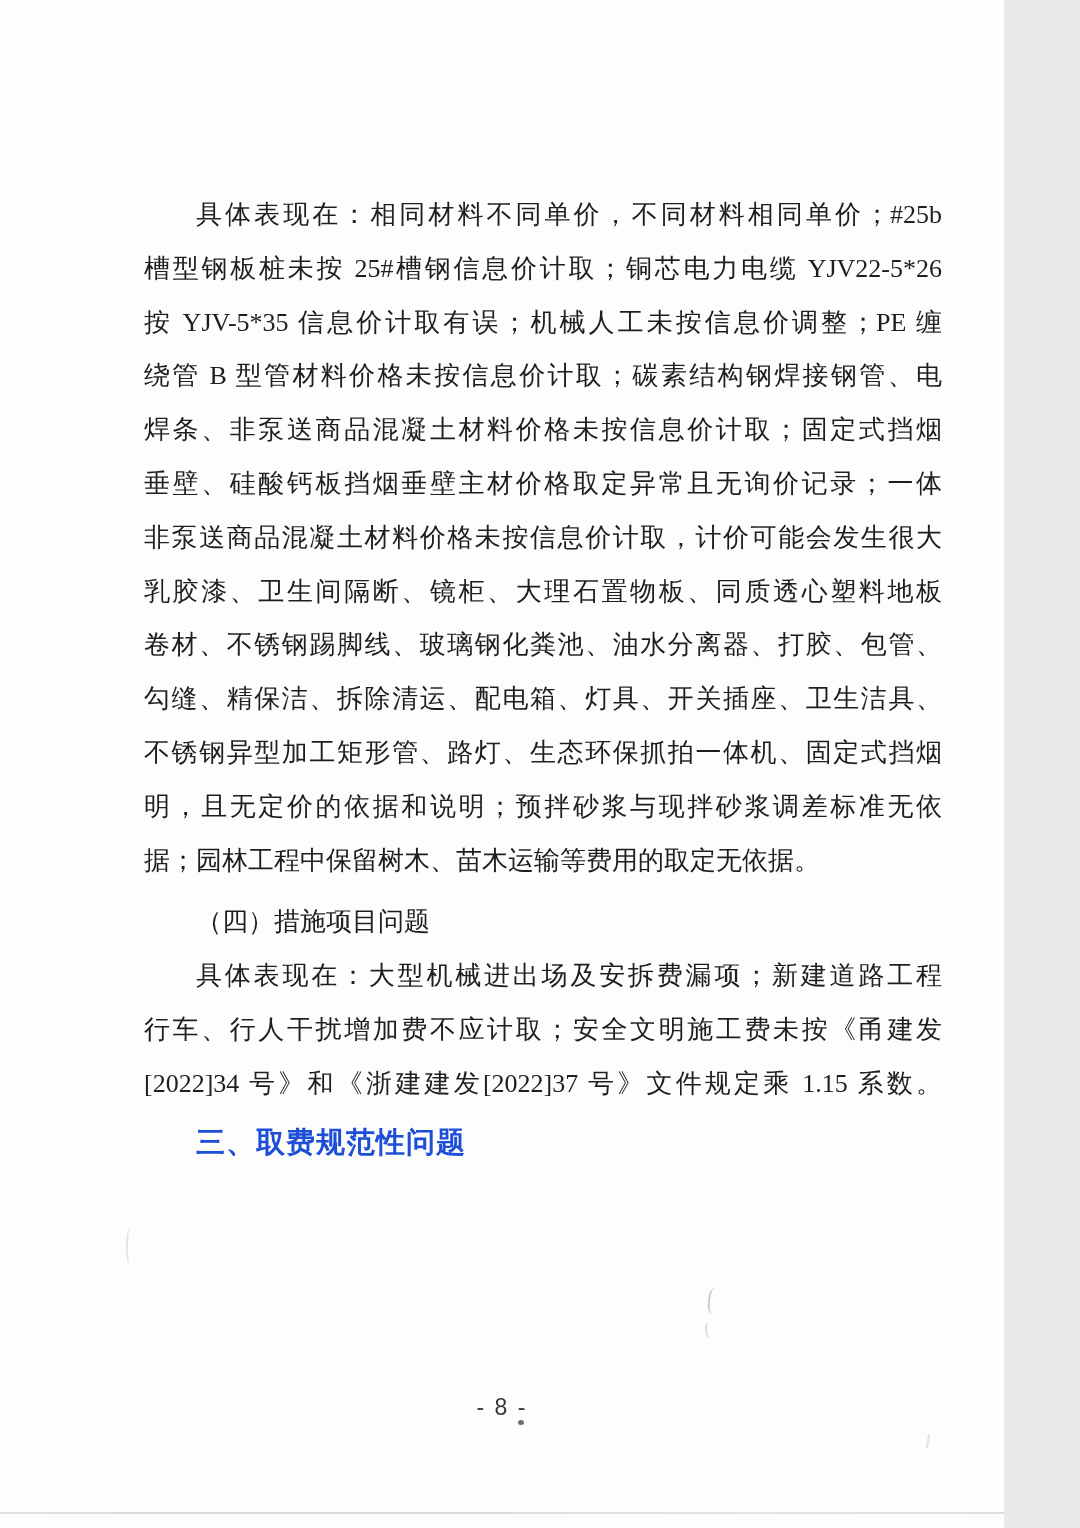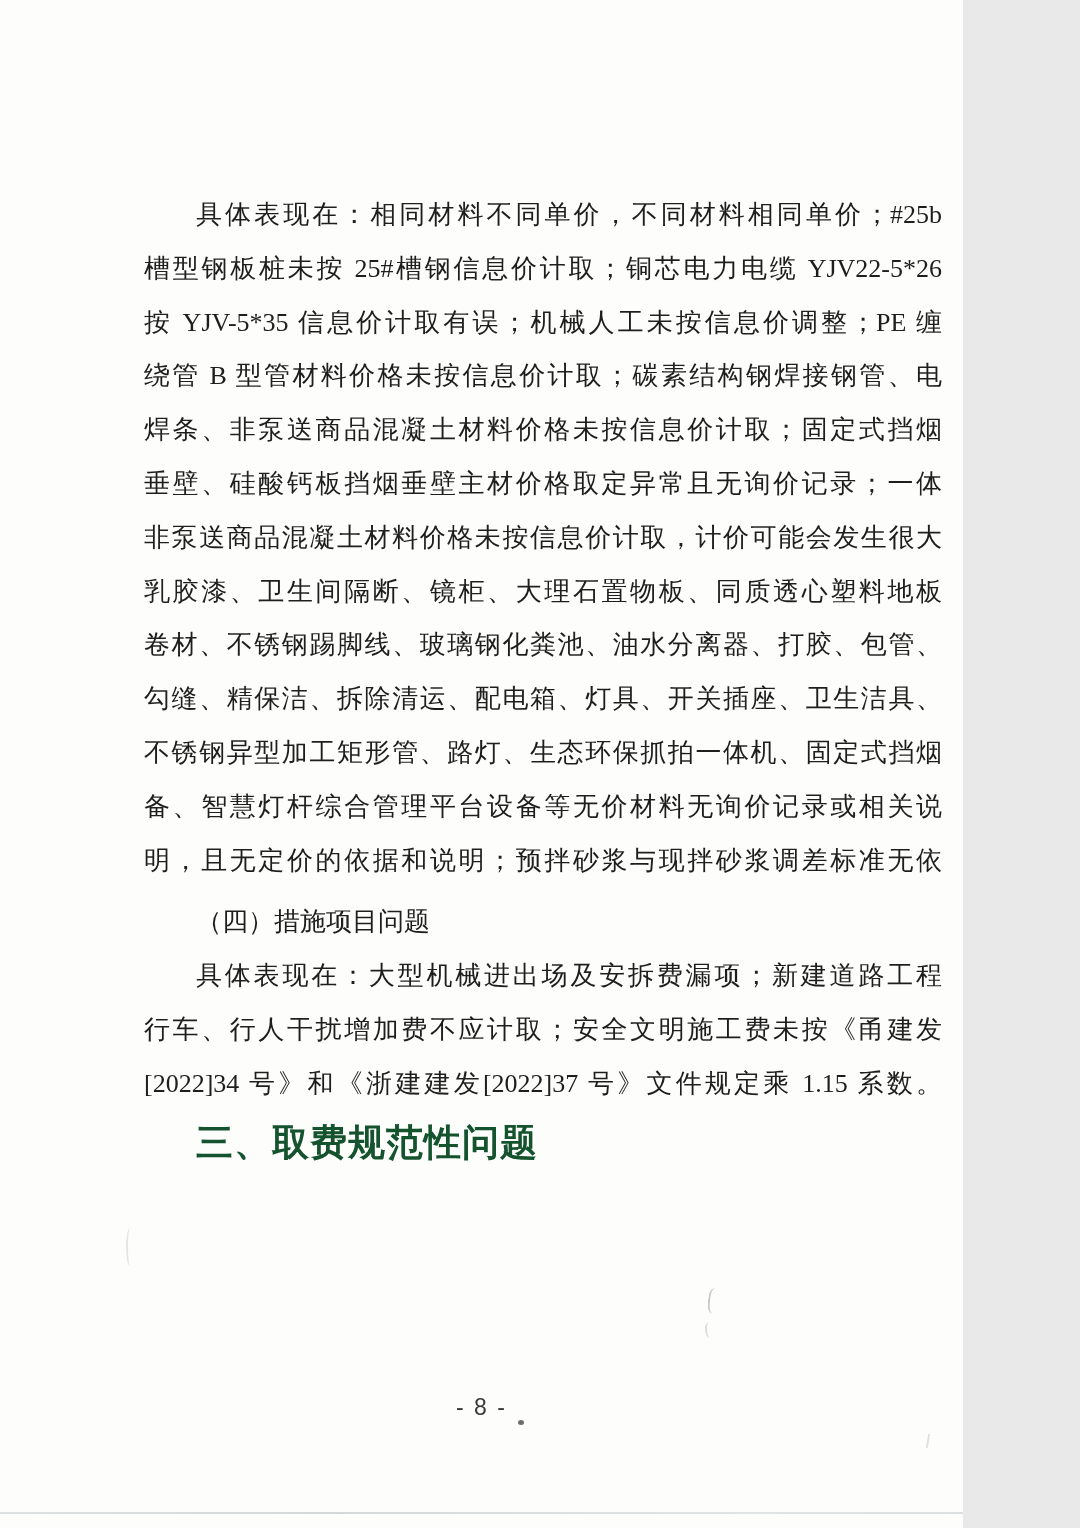--- a/index.html
+++ b/index.html
@@ -8,20 +8,21 @@
     background: #e9e9e9;
   }
   .page {
     position: relative;
     width: 963px;
     height: 1528px;
     background: #fdfdfc;
     overflow: hidden;
     font-family: "Liberation Serif", "DejaVu Serif", serif;
     color: #1e1e1e;
+    padding-left: 41px;
   }
   .content {
     position: absolute;
     left: 144px;
     top: 188px;
     width: 798px;
   }
   .ln {
     font-size: 26px;
     height: 53.8px;
@@ -30,22 +31,22 @@
     overflow: hidden;
     text-align: justify;
   }
   .j { text-align-last: justify; }
   .ind { text-indent: 52px; }
   .gap-sm { margin-top: 8px; }
   .section-heading {
     margin-top: 5px;
     font-family: "Liberation Sans", "DejaVu Sans", sans-serif;
     font-weight: bold;
-    font-size: 37px;
-    color: #14532d;
+    font-size: 29px;
+    color: #1d4ed8;
     letter-spacing: 1px;
     text-align: left;
   }
   .footer {
     position: absolute;
     top: 1394px;
     left: 0;
     width: 100%;
     text-align: center;
     font-family: "Liberation Sans", "DejaVu Sans", sans-serif;
@@ -127,22 +128,22 @@
     <div class="ln j">槽型钢板桩未按 25#槽钢信息价计取；铜芯电力电缆 YJV22-5*26</div>
     <div class="ln j">按 YJV-5*35 信息价计取有误；机械人工未按信息价调整；PE 缠</div>
     <div class="ln j">绕管 B 型管材料价格未按信息价计取；碳素结构钢焊接钢管、电</div>
     <div class="ln j">焊条、非泵送商品混凝土材料价格未按信息价计取；固定式挡烟</div>
     <div class="ln j">垂壁、硅酸钙板挡烟垂壁主材价格取定异常且无询价记录；一体</div>
     <div class="ln j">非泵送商品混凝土材料价格未按信息价计取，计价可能会发生很大</div>
     <div class="ln j">乳胶漆、卫生间隔断、镜柜、大理石置物板、同质透心塑料地板</div>
     <div class="ln j">卷材、不锈钢踢脚线、玻璃钢化粪池、油水分离器、打胶、包管、</div>
     <div class="ln j">勾缝、精保洁、拆除清运、配电箱、灯具、开关插座、卫生洁具、</div>
     <div class="ln j">不锈钢异型加工矩形管、路灯、生态环保抓拍一体机、固定式挡烟</div>
-    <div class="ln j">备、智慧灯杆综合管理平台设备等无价材料无询价记录或相关说</div>
     <div class="ln j">明，且无定价的依据和说明；预拌砂浆与现拌砂浆调差标准无依</div>
+    <div class="ln">据；园林工程中保留树木、苗木运输等费用的取定无依据。</div>
 
     <div class="ln ind gap-sm">（四）措施项目问题</div>
 
     <div class="ln j ind">具体表现在：大型机械进出场及安拆费漏项；新建道路工程</div>
     <div class="ln j">行车、行人干扰增加费不应计取；安全文明施工费未按《甬建发</div>
     <div class="ln j">[2022]34 号》和《浙建建发[2022]37 号》文件规定乘 1.15 系数。</div>
 
     <div class="ln ind section-heading">三、取费规范性问题</div>
 
   </div>

